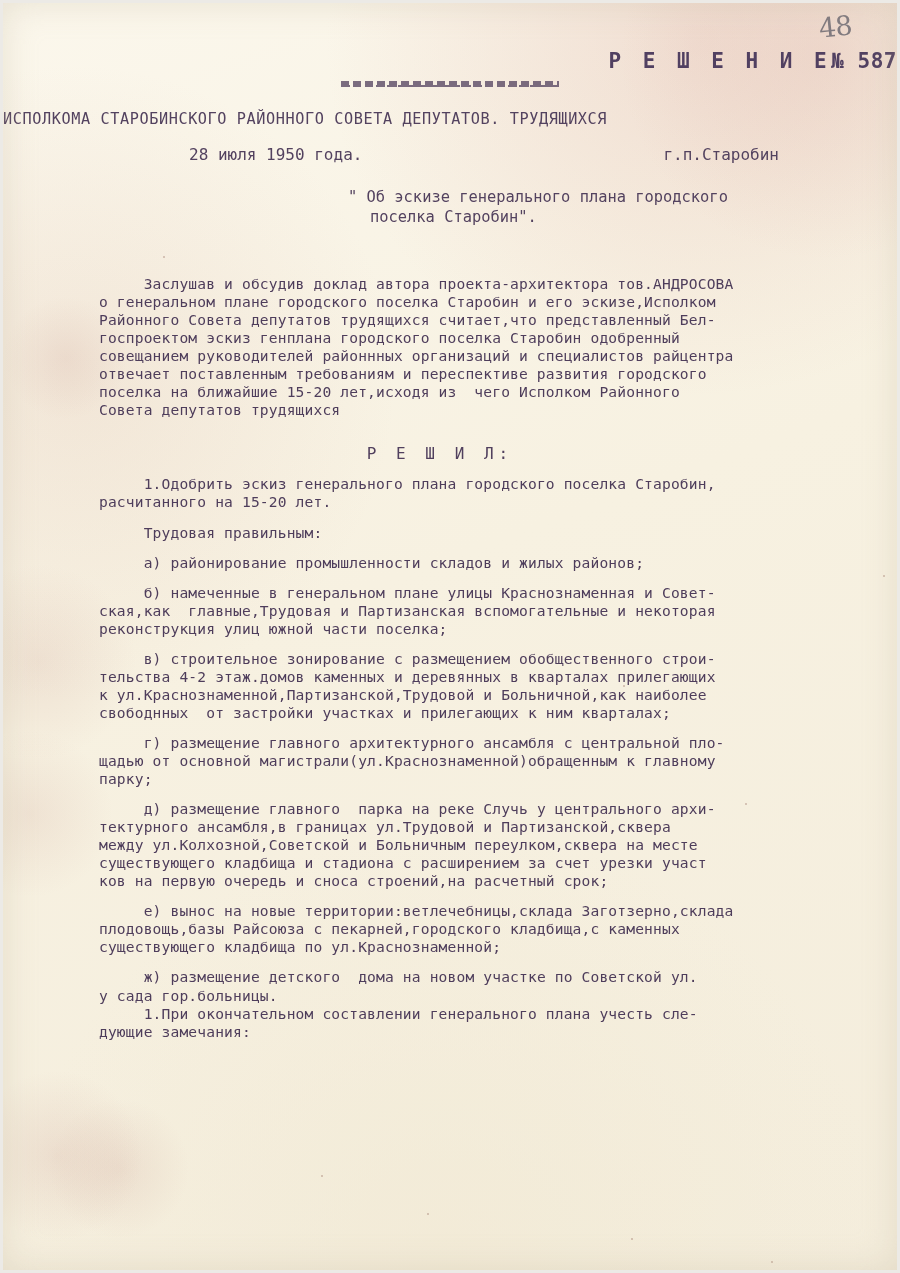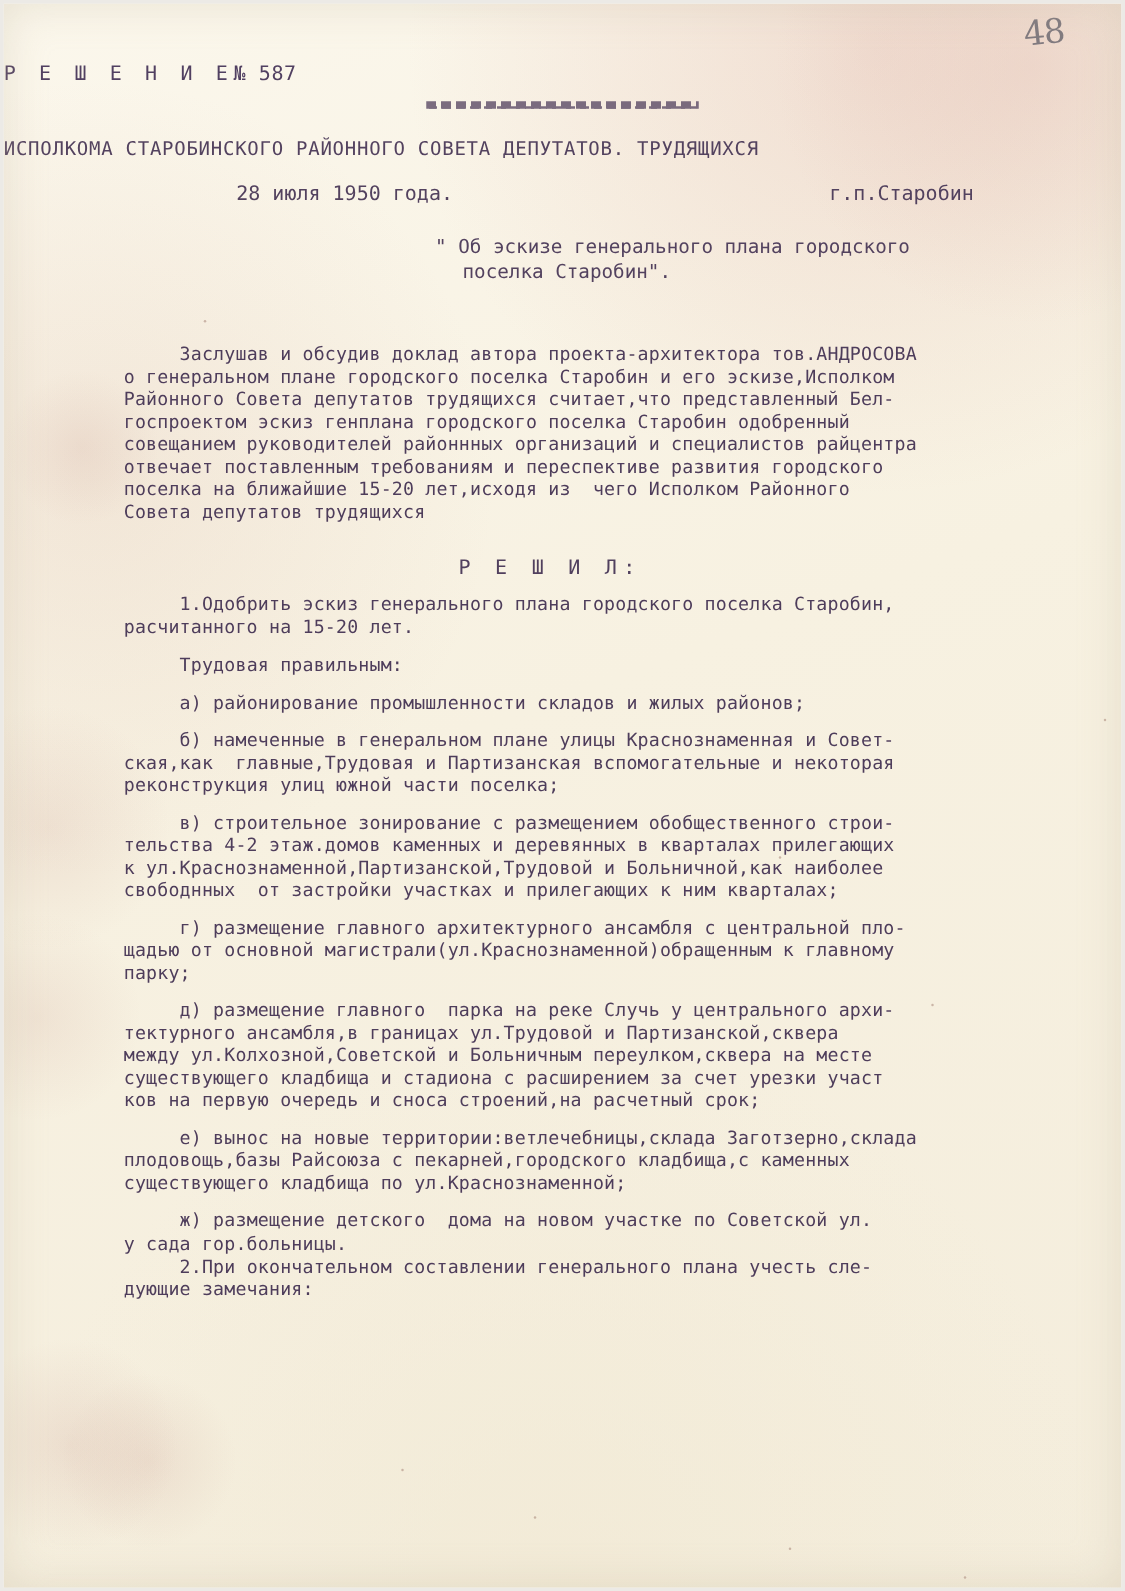--- a/index.html
+++ b/index.html
@@ -63,24 +63,25 @@
     transform: rotate(-6deg);
     letter-spacing: -1px;
     opacity: 0.85;
   }
 
   .doc-title {
     position: absolute;
     top: 46px;
     left: 0;
     width: 100%;
-    text-align: left;
-    font-size: 16px;
+    text-align: right;
+    font-size: 21px;
     letter-spacing: 4.5px;
     color: #514061;
+    font-weight: bold;
   }
   .doc-title .num {
     letter-spacing: 0.5px;
   }
   .title-rule {
     position: absolute;
     top: 78px;
     left: 50%;
     transform: translateX(-50%);
     width: 218px;
@@ -239,21 +240,21 @@
 существующего кладбища и стадиона с расширением за счет урезки участ
 ков на первую очередь и сноса строений,на расчетный срок;</p>
 
       <p class="para gap-sm">     е) вынос на новые территории:ветлечебницы,склада Заготзерно,склада
 плодовощь,базы Райсоюза с пекарней,городского кладбища,с каменных
 существующего кладбища по ул.Краснознаменной;</p>
 
       <p class="para gap-sm">     ж) размещение детского  дома на новом участке по Советской ул.
 у сада гор.больницы.</p>
 
-      <p class="para gap-md">     2.При окончательном составлении генерального плана учесть сле-
+      <p class="para gap-md">     1.При окончательном составлении генерального плана учесть сле-
 дующие замечания:</p>
 
 
     </div>
 
     <div class="edge-shade"></div>
   </div>
 </div>
 
 </body></html>

